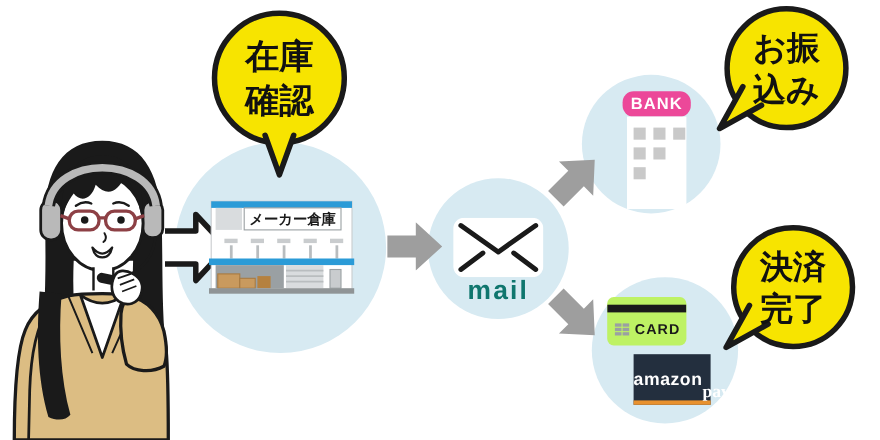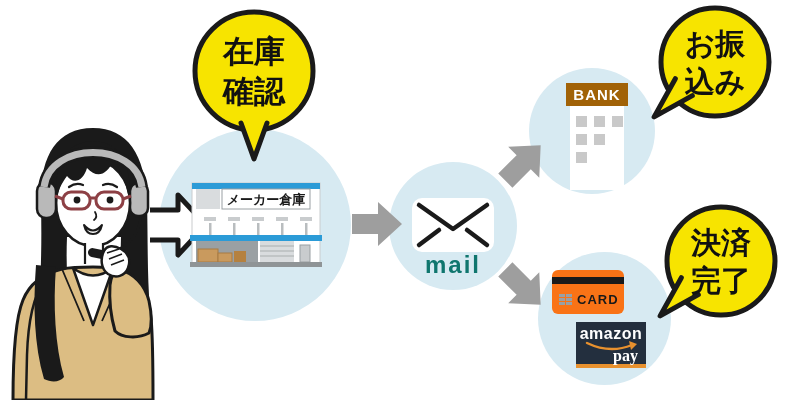--- a/index.html
+++ b/index.html
@@ -4,34 +4,34 @@
 <style>
   html,body{margin:0;padding:0;background:#fff;}
   #canvas{
     position:relative;width:800px;height:400px;background:#ffffff;
     overflow:hidden;font-family:"Liberation Sans",sans-serif;
   }
   .abs{position:absolute;}
   .flow-circle{border-radius:50%;background:#d7eaf2;}
   
   .bank-building{width:62px;display:flex;flex-direction:column;align-items:center;}
-  .bank-header{width:62px;height:23px;background:#a16207;color:#fff;font-weight:bold;
-    font-size:15px;letter-spacing:1px;display:flex;align-items:center;justify-content:center;}
+  .bank-header{width:62px;height:23px;background:#ec4899;color:#fff;font-weight:bold;
+    font-size:15px;letter-spacing:1px;display:flex;align-items:center;justify-content:center;border-radius:10px;}
   .bank-body{width:54px;height:84px;background:#ffffff;position:relative;}
   .bank-window{position:absolute;width:11px;height:11px;background:#c9c9c9;}
   
-  .card{width:72px;height:44px;background:#f97316;border-radius:6px;overflow:hidden;}
+  .card{width:72px;height:44px;background:#bef264;border-radius:6px;overflow:hidden;}
   .card-stripe{margin-top:7px;height:7px;background:#1a1a1a;}
   .card-row{display:flex;align-items:center;gap:5px;margin:8px 0 0 7px;}
   .card-chip{display:grid;grid-template-columns:6px 6px;grid-auto-rows:3px;gap:1px;}
   .card-chip i{background:#9aa0a3;display:block;}
   .card-label{font-weight:bold;font-size:13px;letter-spacing:1px;color:#1a1a1a;}
   
   .apay{width:70px;height:46px;background:#232f3e;border-bottom:4px solid #e8912e;
-    box-sizing:border-box;display:flex;flex-direction:column;align-items:center;color:#fff;}
+    box-sizing:border-box;display:flex;align-items:center;color:#fff;}
   .apay-brand{font-weight:bold;font-size:16px;line-height:15px;margin-top:4px;letter-spacing:0.5px;}
   .apay-product{font-weight:bold;font-size:16px;line-height:14px;align-self:flex-end;
     margin:-3px 8px 0 0;font-family:Liberation Serif, serif;}
   
   .mail-label{width:128px;text-align:center;font-weight:bold;font-size:24px;
     letter-spacing:2px;color:#0f766e;}
   svg text{font-family:"Liberation Sans",sans-serif;}
 </style>
 </head>
 <body>

